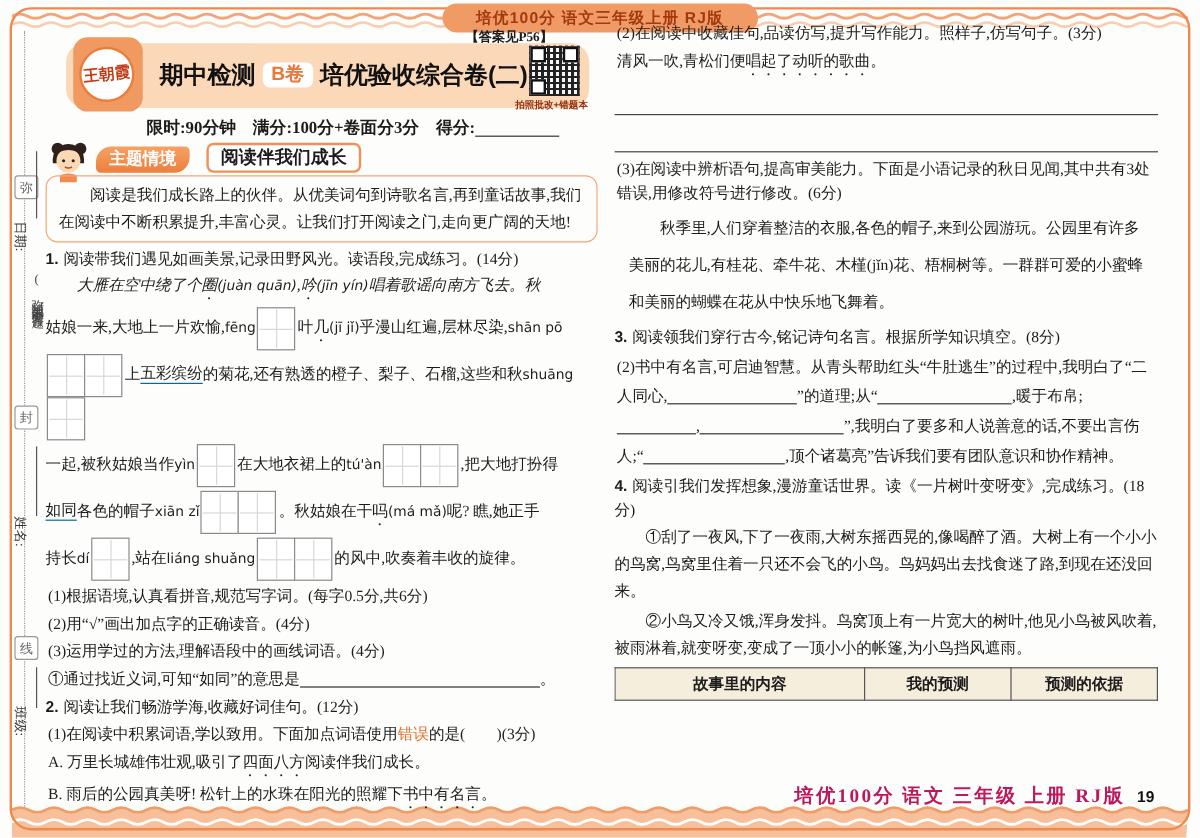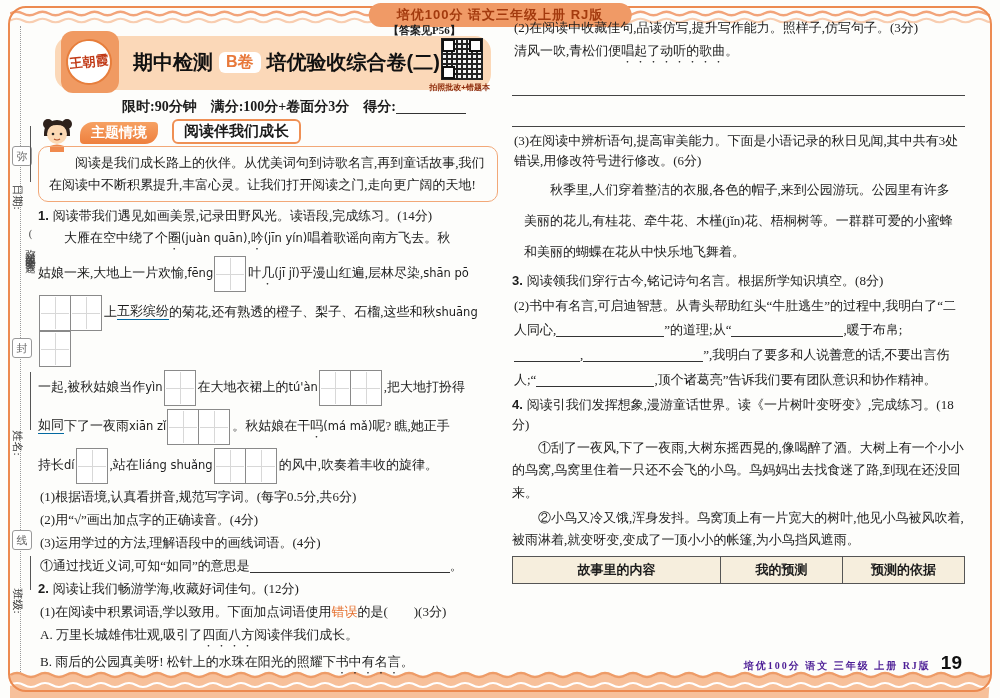--- a/index.html
+++ b/index.html
@@ -65,21 +65,21 @@
     border:1.5px solid #f2a878;border-radius:10px;padding:5px 10px;
     font-size:13px;line-height:1.7;text-indent:2em;}
   
   .col-left{position:absolute;left:38px;top:203px;width:460px;}
   .col-right{position:absolute;left:512px;top:15px;width:453px;height:648px;overflow:hidden;}
   .q-stem{margin:3px 0;line-height:1.5;}
   .qno{font-weight:bold;font-family:"Liberation Sans",sans-serif;margin-right:4px;}
   .sub{margin:3px 0 3px 2px;line-height:1.55;}
   .opt{margin:2px 0 2px 2px;line-height:1.6;}
   .pline{margin:3px 0;min-height:19px;}
-  .pline.first{text-indent:2em;}
+  .pline.first{text-indent:2em;font-style:italic;}
   
   .seg-py{font-family:"DejaVu Sans",sans-serif;font-size:11.5px;}
   .seg-u{border-bottom:1px solid #0369a1;padding-bottom:1px;}
   .seg-hl{color:#e5702f;}
   .seg-dot{-webkit-text-emphasis:filled dot #222;text-emphasis:filled dot #222;
     -webkit-text-emphasis-position:under;text-emphasis-position:under right;}
   .seg-blank{display:inline-block;border-bottom:1px solid #333;height:15px;vertical-align:-3px;}
   .tzg{display:inline-flex;vertical-align:middle;margin:0 2px;}
   .tzg-cell{width:30px;height:34px;border:1px solid #8a8a8a;margin-left:-1px;
     position:relative;background:#fff;}
@@ -88,22 +88,22 @@
   
   .ansline{height:26px;border-bottom:1.2px solid #444;margin-bottom:4px;}
   .edit-para{text-indent:2em;line-height:2.35;margin:4px 12px;}
   .fill-para{line-height:1.9;margin:3px 0 3px 2px;}
   .story{text-indent:2em;line-height:1.7;margin:3px 0;}
   .predict-table{border-collapse:collapse;width:100%;margin:5px 0;}
   .predict-table th{border:1px solid #555;background:#f6eedd;font-weight:bold;
     font-size:13px;height:24px;font-family:"Liberation Serif",serif;}
   .predict-table .w1{width:46%;} .predict-table .w2{width:27%;} .predict-table .w3{width:27%;}
   .footer{position:absolute;right:38px;bottom:24px;white-space:nowrap;}
-  .footer .ft{color:#4c1d95;font-weight:bold;font-size:10px;letter-spacing:2px;}
-  .footer .fp{color:#111;font-weight:bold;font-size:19px;margin-left:10px;
+  .footer .ft{color:#be185d;font-weight:bold;font-size:16px;letter-spacing:2px;}
+  .footer .fp{color:#111;font-weight:bold;font-size:13px;margin-left:10px;
     font-family:"Liberation Sans",sans-serif;}
 </style>
 </head>
 <body>
 
 <svg id="topwave" class="wave" width="980" height="24">
   <path transform="translate(0,2)" fill="none" stroke="#f2a47a" stroke-width="2.4" d="M0 3.5 Q 6.5 0 13 3.5 Q 19.5 7 26 3.5 Q 32.5 0 39 3.5 Q 45.5 7 52 3.5 Q 58.5 0 65 3.5 Q 71.5 7 78 3.5 Q 84.5 0 91 3.5 Q 97.5 7 104 3.5 Q 110.5 0 117 3.5 Q 123.5 7 130 3.5 Q 136.5 0 143 3.5 Q 149.5 7 156 3.5 Q 162.5 0 169 3.5 Q 175.5 7 182 3.5 Q 188.5 0 195 3.5 Q 201.5 7 208 3.5 Q 214.5 0 221 3.5 Q 227.5 7 234 3.5 Q 240.5 0 247 3.5 Q 253.5 7 260 3.5 Q 266.5 0 273 3.5 Q 279.5 7 286 3.5 Q 292.5 0 299 3.5 Q 305.5 7 312 3.5 Q 318.5 0 325 3.5 Q 331.5 7 338 3.5 Q 344.5 0 351 3.5 Q 357.5 7 364 3.5 Q 370.5 0 377 3.5 Q 383.5 7 390 3.5 Q 396.5 0 403 3.5 Q 409.5 7 416 3.5 Q 422.5 0 429 3.5 Q 435.5 7 442 3.5 Q 448.5 0 455 3.5 Q 461.5 7 468 3.5 Q 474.5 0 481 3.5 Q 487.5 7 494 3.5 Q 500.5 0 507 3.5 Q 513.5 7 520 3.5 Q 526.5 0 533 3.5 Q 539.5 7 546 3.5 Q 552.5 0 559 3.5 Q 565.5 7 572 3.5 Q 578.5 0 585 3.5 Q 591.5 7 598 3.5 Q 604.5 0 611 3.5 Q 617.5 7 624 3.5 Q 630.5 0 637 3.5 Q 643.5 7 650 3.5 Q 656.5 0 663 3.5 Q 669.5 7 676 3.5 Q 682.5 0 689 3.5 Q 695.5 7 702 3.5 Q 708.5 0 715 3.5 Q 721.5 7 728 3.5 Q 734.5 0 741 3.5 Q 747.5 7 754 3.5 Q 760.5 0 767 3.5 Q 773.5 7 780 3.5 Q 786.5 0 793 3.5 Q 799.5 7 806 3.5 Q 812.5 0 819 3.5 Q 825.5 7 832 3.5 Q 838.5 0 845 3.5 Q 851.5 7 858 3.5 Q 864.5 0 871 3.5 Q 877.5 7 884 3.5 Q 890.5 0 897 3.5 Q 903.5 7 910 3.5 Q 916.5 0 923 3.5 Q 929.5 7 936 3.5 Q 942.5 0 949 3.5 Q 955.5 7 962 3.5 Q 968.5 0 975 3.5 Q 981.5 7 988 3.5"></path>
   <path transform="translate(0,9)" fill="none" stroke="#f8cdb0" stroke-width="2.2" d="M0 3.5 Q 6.5 0 13 3.5 Q 19.5 7 26 3.5 Q 32.5 0 39 3.5 Q 45.5 7 52 3.5 Q 58.5 0 65 3.5 Q 71.5 7 78 3.5 Q 84.5 0 91 3.5 Q 97.5 7 104 3.5 Q 110.5 0 117 3.5 Q 123.5 7 130 3.5 Q 136.5 0 143 3.5 Q 149.5 7 156 3.5 Q 162.5 0 169 3.5 Q 175.5 7 182 3.5 Q 188.5 0 195 3.5 Q 201.5 7 208 3.5 Q 214.5 0 221 3.5 Q 227.5 7 234 3.5 Q 240.5 0 247 3.5 Q 253.5 7 260 3.5 Q 266.5 0 273 3.5 Q 279.5 7 286 3.5 Q 292.5 0 299 3.5 Q 305.5 7 312 3.5 Q 318.5 0 325 3.5 Q 331.5 7 338 3.5 Q 344.5 0 351 3.5 Q 357.5 7 364 3.5 Q 370.5 0 377 3.5 Q 383.5 7 390 3.5 Q 396.5 0 403 3.5 Q 409.5 7 416 3.5 Q 422.5 0 429 3.5 Q 435.5 7 442 3.5 Q 448.5 0 455 3.5 Q 461.5 7 468 3.5 Q 474.5 0 481 3.5 Q 487.5 7 494 3.5 Q 500.5 0 507 3.5 Q 513.5 7 520 3.5 Q 526.5 0 533 3.5 Q 539.5 7 546 3.5 Q 552.5 0 559 3.5 Q 565.5 7 572 3.5 Q 578.5 0 585 3.5 Q 591.5 7 598 3.5 Q 604.5 0 611 3.5 Q 617.5 7 624 3.5 Q 630.5 0 637 3.5 Q 643.5 7 650 3.5 Q 656.5 0 663 3.5 Q 669.5 7 676 3.5 Q 682.5 0 689 3.5 Q 695.5 7 702 3.5 Q 708.5 0 715 3.5 Q 721.5 7 728 3.5 Q 734.5 0 741 3.5 Q 747.5 7 754 3.5 Q 760.5 0 767 3.5 Q 773.5 7 780 3.5 Q 786.5 0 793 3.5 Q 799.5 7 806 3.5 Q 812.5 0 819 3.5 Q 825.5 7 832 3.5 Q 838.5 0 845 3.5 Q 851.5 7 858 3.5 Q 864.5 0 871 3.5 Q 877.5 7 884 3.5 Q 890.5 0 897 3.5 Q 903.5 7 910 3.5 Q 916.5 0 923 3.5 Q 929.5 7 936 3.5 Q 942.5 0 949 3.5 Q 955.5 7 962 3.5 Q 968.5 0 975 3.5 Q 981.5 7 988 3.5"></path>
 </svg>
 <svg id="botwave" class="wave" width="980" height="34">
@@ -176,21 +176,21 @@
           <span class="tzg-cell"></span>
         </span><span class="seg-t">上</span><span class="seg-u">五彩缤纷</span><span class="seg-t">的菊花,还有熟透的橙子、梨子、石榴,这些和秋</span><span class="seg-py">shuāng</span><span class="tzg">
           <span class="tzg-cell"></span>
         </span></div>
     <div class="pline"><span class="seg-t">一起,被秋姑娘当作</span><span class="seg-py">yìn</span><span class="tzg">
           <span class="tzg-cell"></span>
         </span><span class="seg-t">在大地衣裙上的</span><span class="seg-py">tú'àn</span><span class="tzg">
           <span class="tzg-cell"></span>
           <span class="tzg-cell"></span>
         </span><span class="seg-t">,把大地打扮得</span></div>
-    <div class="pline"><span class="seg-u">如同</span><span class="seg-t">下了一夜雨</span><span class="seg-py">xiān zǐ</span><span class="tzg">
+    <div class="pline"><span class="seg-u">如同</span><span class="seg-t">各色的帽子</span><span class="seg-py">xiān zǐ</span><span class="tzg">
           <span class="tzg-cell"></span>
           <span class="tzg-cell"></span>
         </span><span class="seg-t">。秋姑娘在干</span><span class="seg-dot">吗</span><span class="seg-py">(má mǎ)</span><span class="seg-t">呢? 瞧,她正手</span></div>
     <div class="pline"><span class="seg-t">持长</span><span class="seg-py">dí</span><span class="tzg">
           <span class="tzg-cell"></span>
         </span><span class="seg-t">,站在</span><span class="seg-py">liáng shuǎng</span><span class="tzg">
           <span class="tzg-cell"></span>
           <span class="tzg-cell"></span>
         </span><span class="seg-t">的风中,吹奏着丰收的旋律。</span></div>
   </div>

